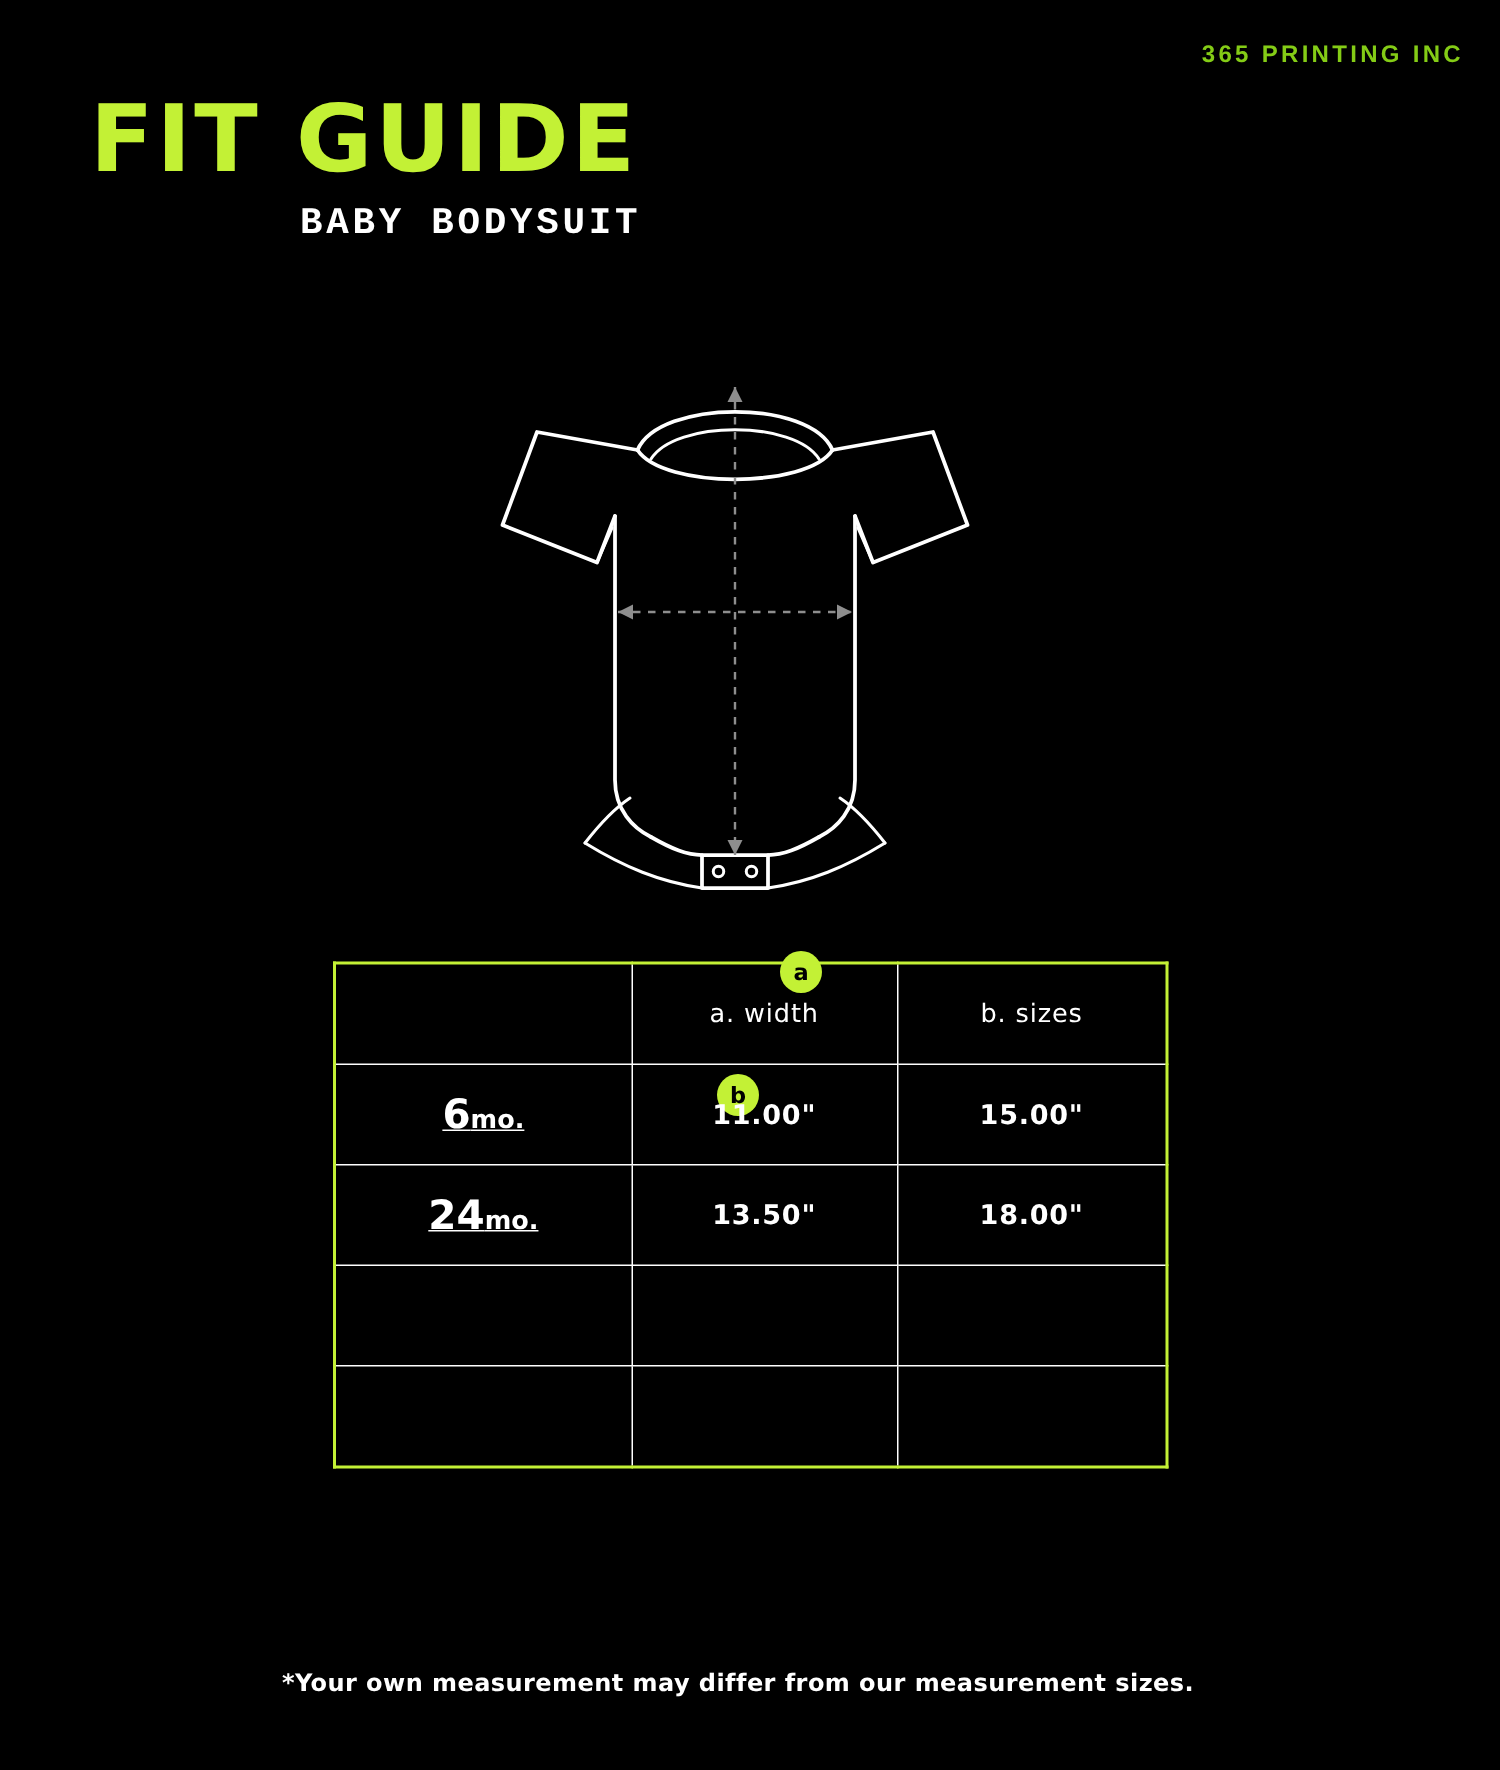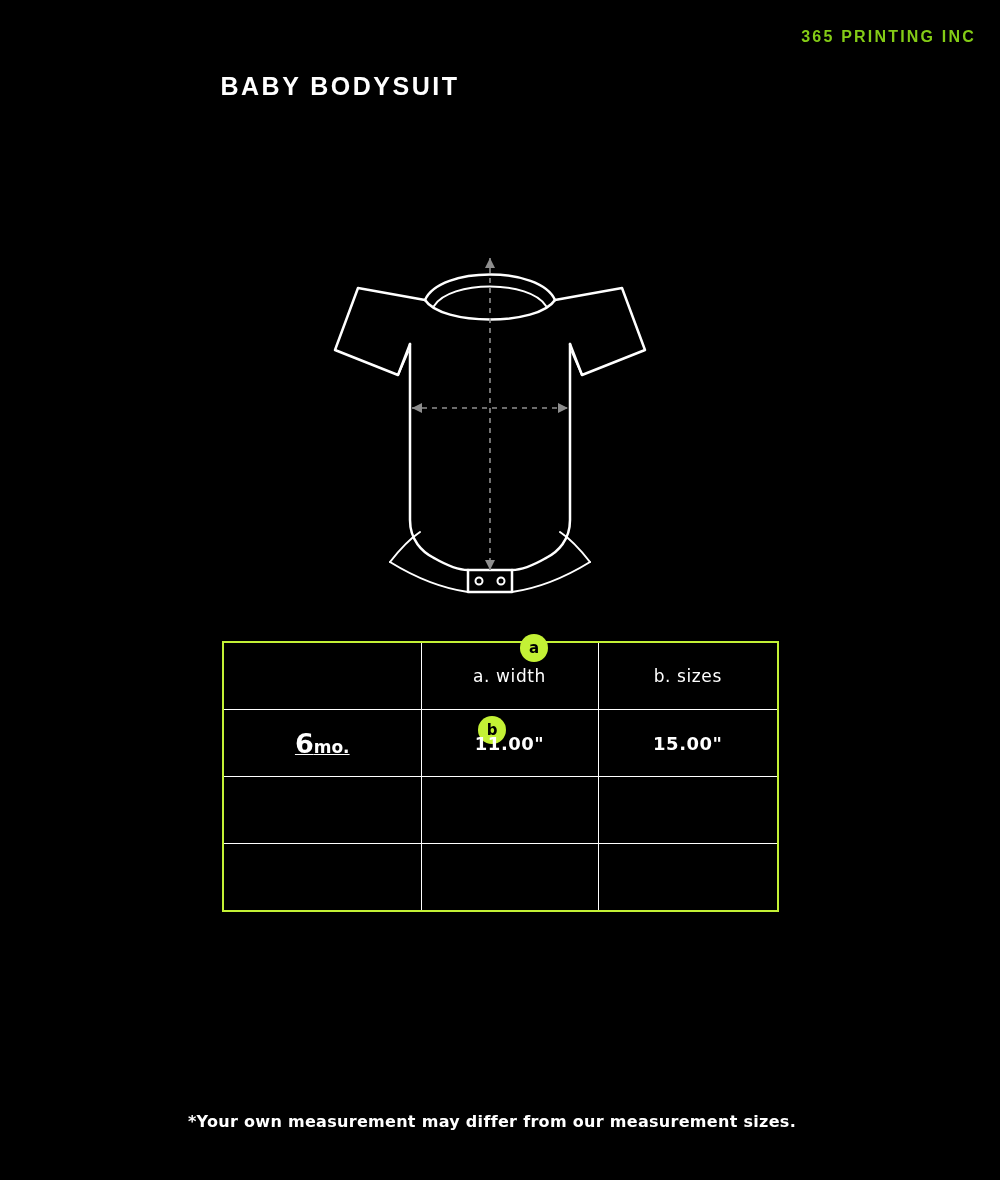--- a/index.html
+++ b/index.html
@@ -38,22 +38,21 @@
     color: #c3f135;
     margin: 0;
     font-family: "DejaVu Sans", sans-serif;
   }
   .subtitle {
     font-size: 25px;
     font-weight: bold;
     letter-spacing: 2.5px;
     color: #ffffff;
     margin: 10px 0 0 140px;
-    font-family: Liberation Sans, sans-serif;
-    text-align: center;
+    font-family: Liberation Mono, monospace;
   }
   .garment {
     position: absolute;
     left: 330px;
     top: 240px;
     width: 350px;
     height: 360px;
   }
   .badge {
     position: absolute;
@@ -125,20 +124,21 @@
     color: #ffffff;
     font-family: "DejaVu Sans", sans-serif;
   }
 </style>
 </head>
 <body>
 
 <div class="brand">365 PRINTING INC</div>
 
 <div class="title-block">
+  <h1 class="title">FIT GUIDE</h1>
   <div class="subtitle">BABY BODYSUIT</div>
 </div>
 
 <div class="garment">
   <svg width="350" height="360" viewBox="0 0 350 360">
     <g fill="none" stroke="#ffffff" stroke-width="2.5" stroke-linejoin="round" stroke-linecap="round">
 
       <path d="M95,60 L28,48 L5,110 L68,135 L80,104"></path>
       <path d="M68,135 L78,112" stroke-width="2"></path>
 
@@ -195,20 +195,29 @@
     <tr>
       <td>
         <span class="size-label">
           <span class="num">6</span><span class="unit">mo.</span>
         </span>
       </td>
       <td class="meas">11.00"</td>
       <td class="meas">15.00"</td>
     </tr>
     <tr>
+      <td>
+        <span class="size-label">
+          <span class="num">24</span><span class="unit">mo.</span>
+        </span>
+      </td>
+      <td class="meas">13.50"</td>
+      <td class="meas">18.00"</td>
+    </tr>
+    <tr>
       <td></td>
       <td class="meas"></td>
       <td class="meas"></td>
     </tr>
     <tr>
       <td></td>
       <td class="meas"></td>
       <td class="meas"></td>
     </tr>
   </tbody>

